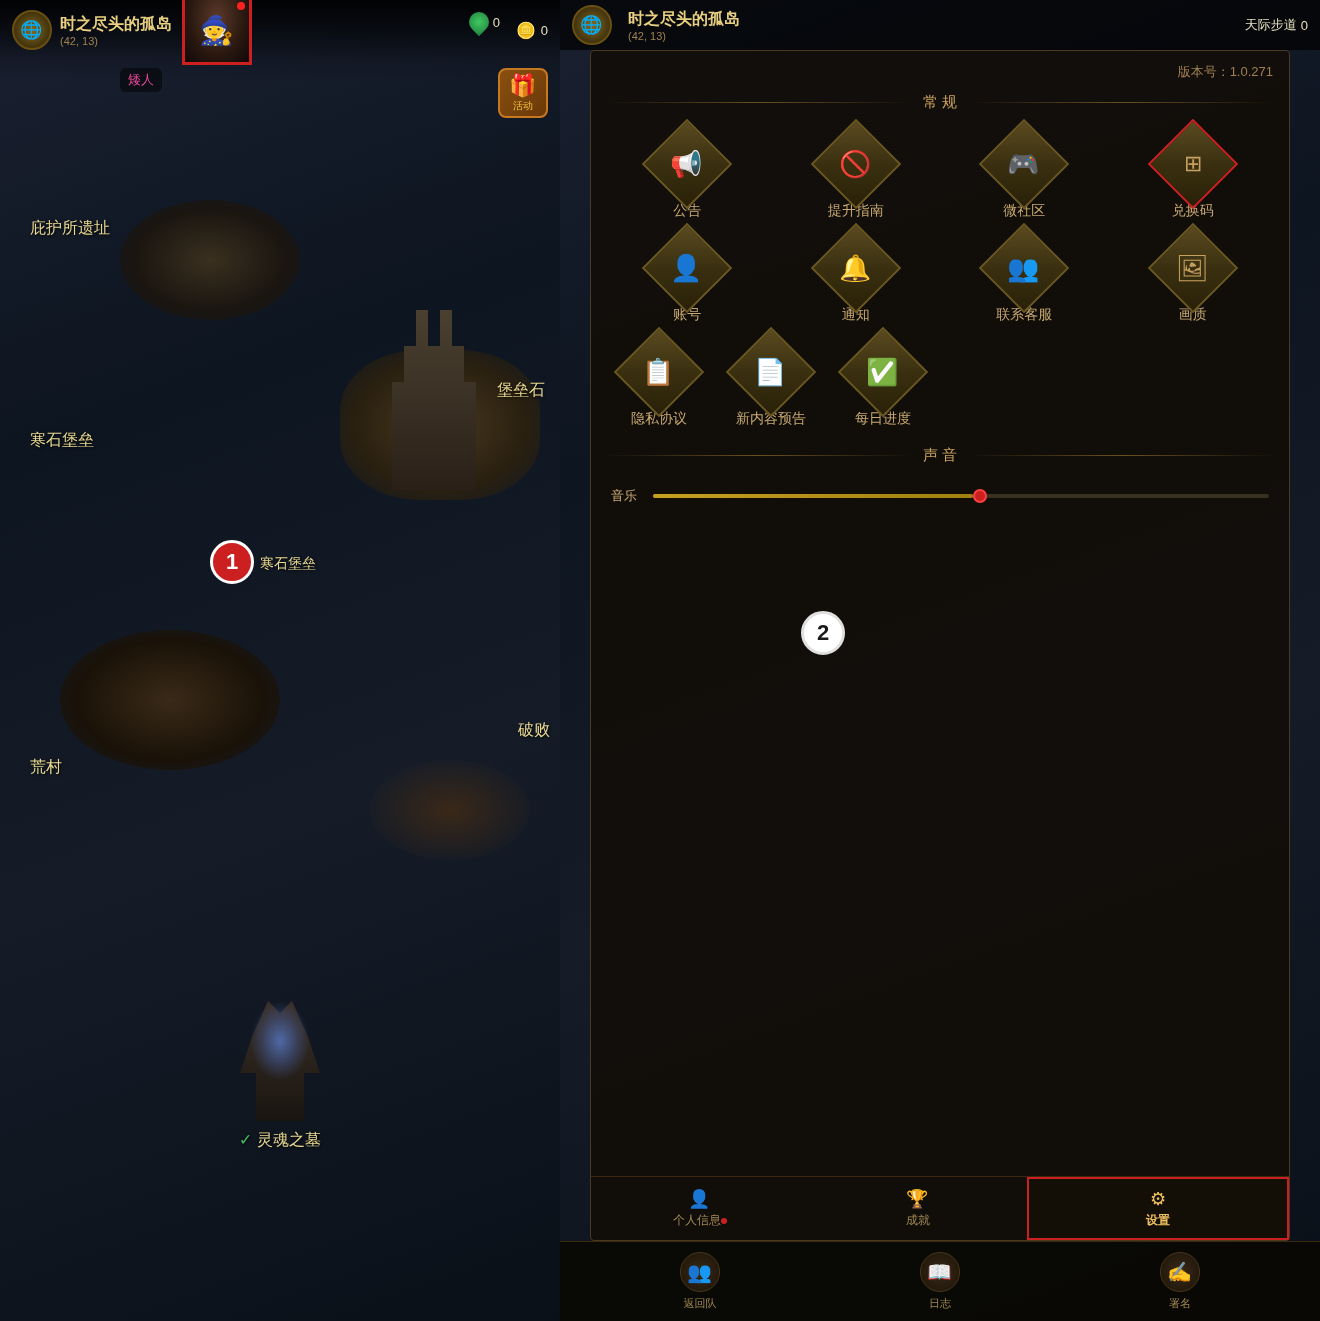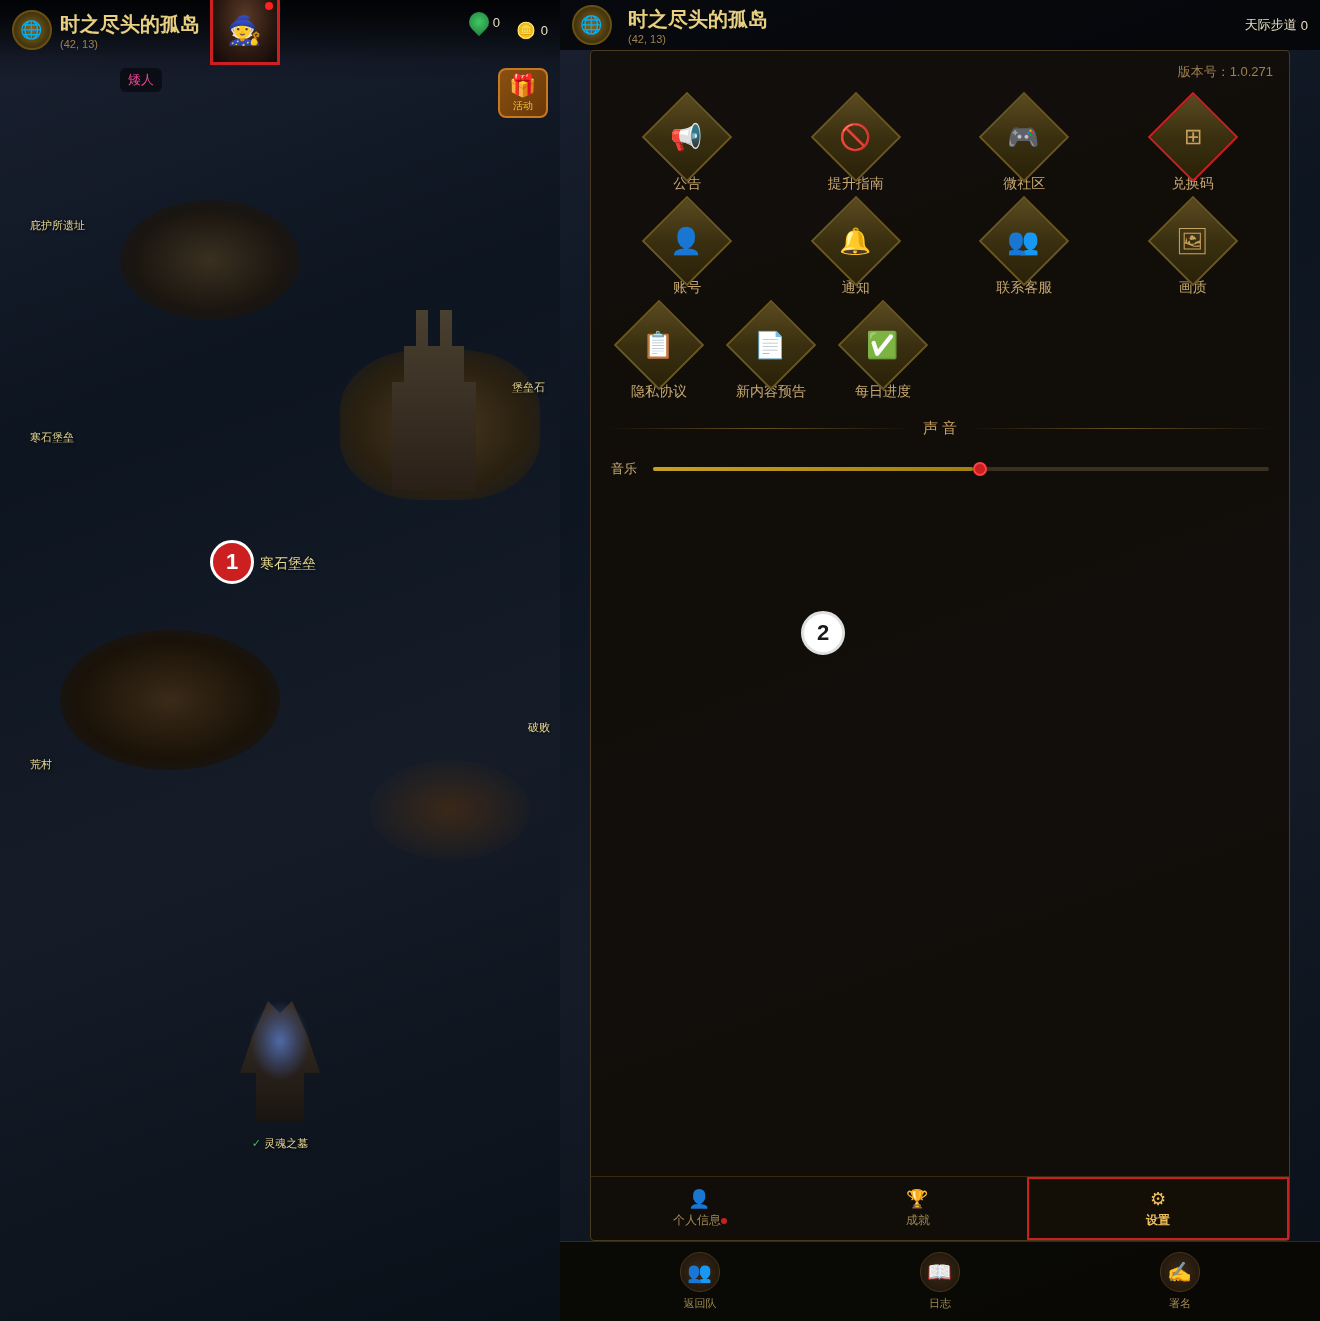--- a/index.html
+++ b/index.html
@@ -101,21 +101,21 @@
       border-radius: 50%;
       border: 2px solid #6a5010;
       display: flex; align-items: center; justify-content: center;
       color: #c8a040; font-size: 18px;
     }
     .location-info {
       margin-left: 8px;
     }
     .location-name {
       color: #e8d080;
-      font-size: 20px;
+      font-size: 16px;
       font-weight: bold;
       text-align: center;
     }
     .location-coords {
       color: #a08050;
       font-size: 11px;
     }
     .character-portrait {
       margin-left: 10px;
       width: 70px; height: 70px;
@@ -169,21 +169,21 @@
       color: #f0c040;
       cursor: pointer;
     }
     .activity-icon { font-size: 22px; }
     .activity-label { font-size: 10px; }
 
     
     .map-label {
       position: absolute;
       color: #e8d890;
-      font-size: 11px;
+      font-size: 16px;
       text-shadow: 1px 1px 3px rgba(0,0,0,0.9);
       white-space: nowrap;
     }
     .shelter-label { top: 218px; left: 30px; }
     .forge-label { top: 430px; left: 30px; }
     .fortress-stone-label { top: 380px; right: 15px; }
     .coldstone-label { top: 555px; left: 260px; font-size: 14px; }
     .ruins-label { top: 720px; right: 10px; }
     .village-label { top: 757px; left: 30px; }
     .soul-label { bottom: 170px; left: 50%; transform: translateX(-50%); }
@@ -511,20 +511,25 @@
     </div>
   </div>
 
   <div class="settings-overlay">
 
     <div class="settings-header">
       <div style="flex:1"></div>
       <div class="version-text">版本号：1.0.271</div>
     </div>
 
+    <div class="section-divider">
+      <div class="divider-line"></div>
+      <div class="section-title">常 规</div>
+      <div class="divider-line"></div>
+    </div>
 
     <div class="icons-grid">
 
       <div class="icon-item">
         <div class="icon-diamond">
           <div class="icon-diamond-inner">📢</div>
         </div>
         <span class="icon-label">公告</span>
       </div>
 

